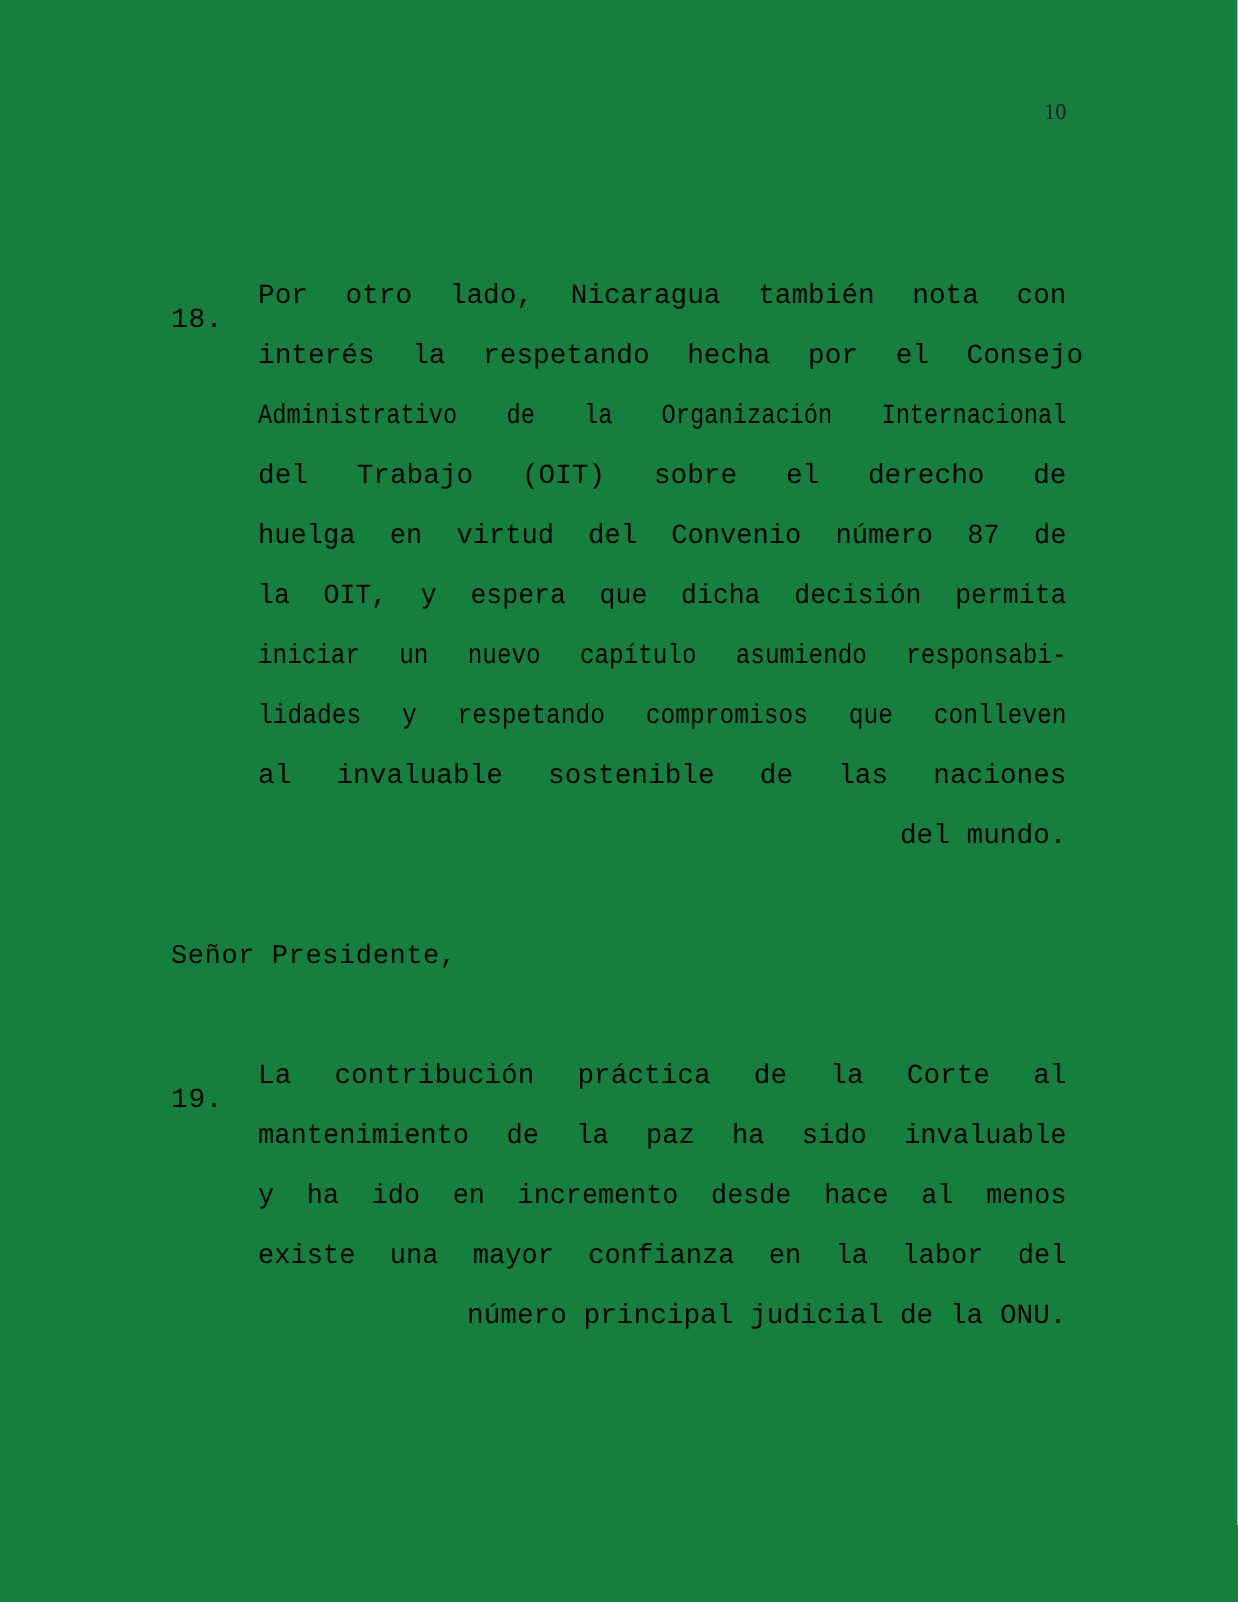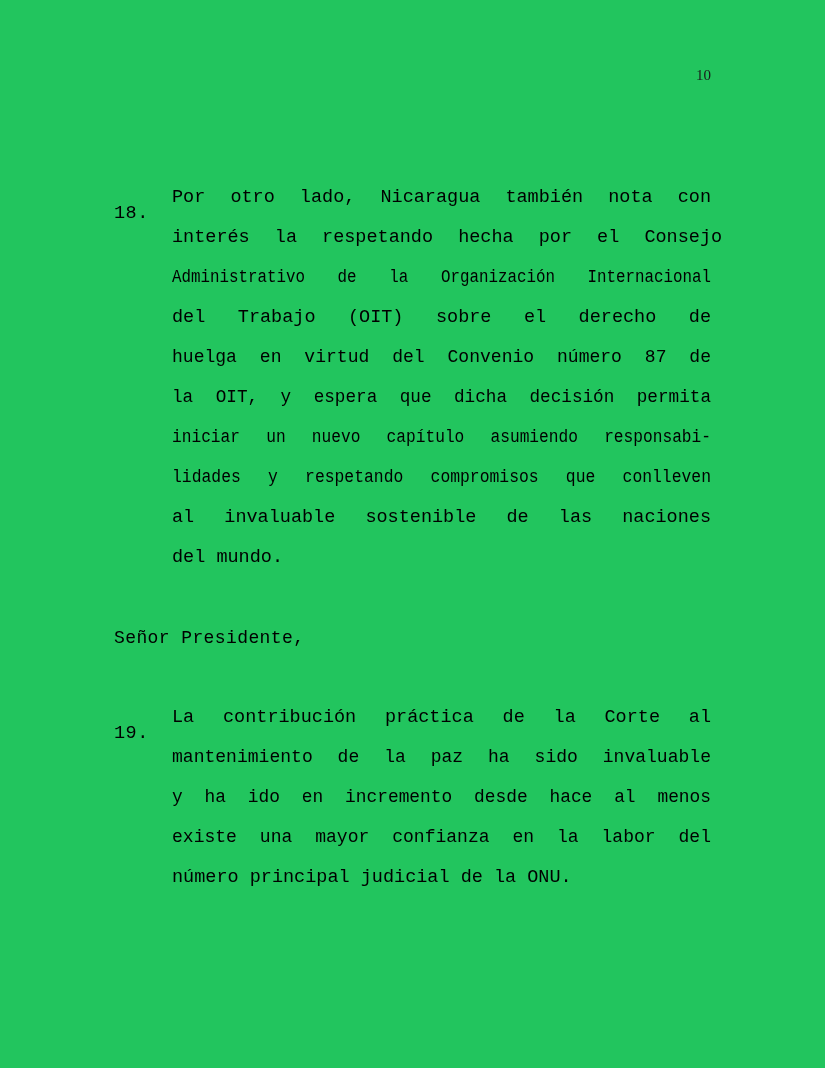--- a/index.html
+++ b/index.html
@@ -13,21 +13,21 @@
     position: relative;
     font-family: "Liberation Mono", "DejaVu Sans Mono", monospace;
     color: #000000;
     overflow: hidden;
   }
 
   .page {
     position: relative;
     width: 825px;
     height: 1068px;
-    background: #22c55e;
+    background: #15803d;
   }
 
   
   .page-number {
     position: absolute;
     top: 66px;
     left: 0;
     width: 711px;
     text-align: right;
     font-family: "Liberation Serif", "DejaVu Serif", serif;
@@ -65,20 +65,21 @@
   }
 
   
   .tline {
     display: block;
     height: 40px;
     line-height: 40px;
     font-size: 18.5px;
     white-space: pre;
     overflow: visible;
+    text-align: right;
   }
   
   .tline > .lt {
     display: inline-block;
     transform-origin: left center;
     white-space: pre;
   }
 
   
   .plain-line {

